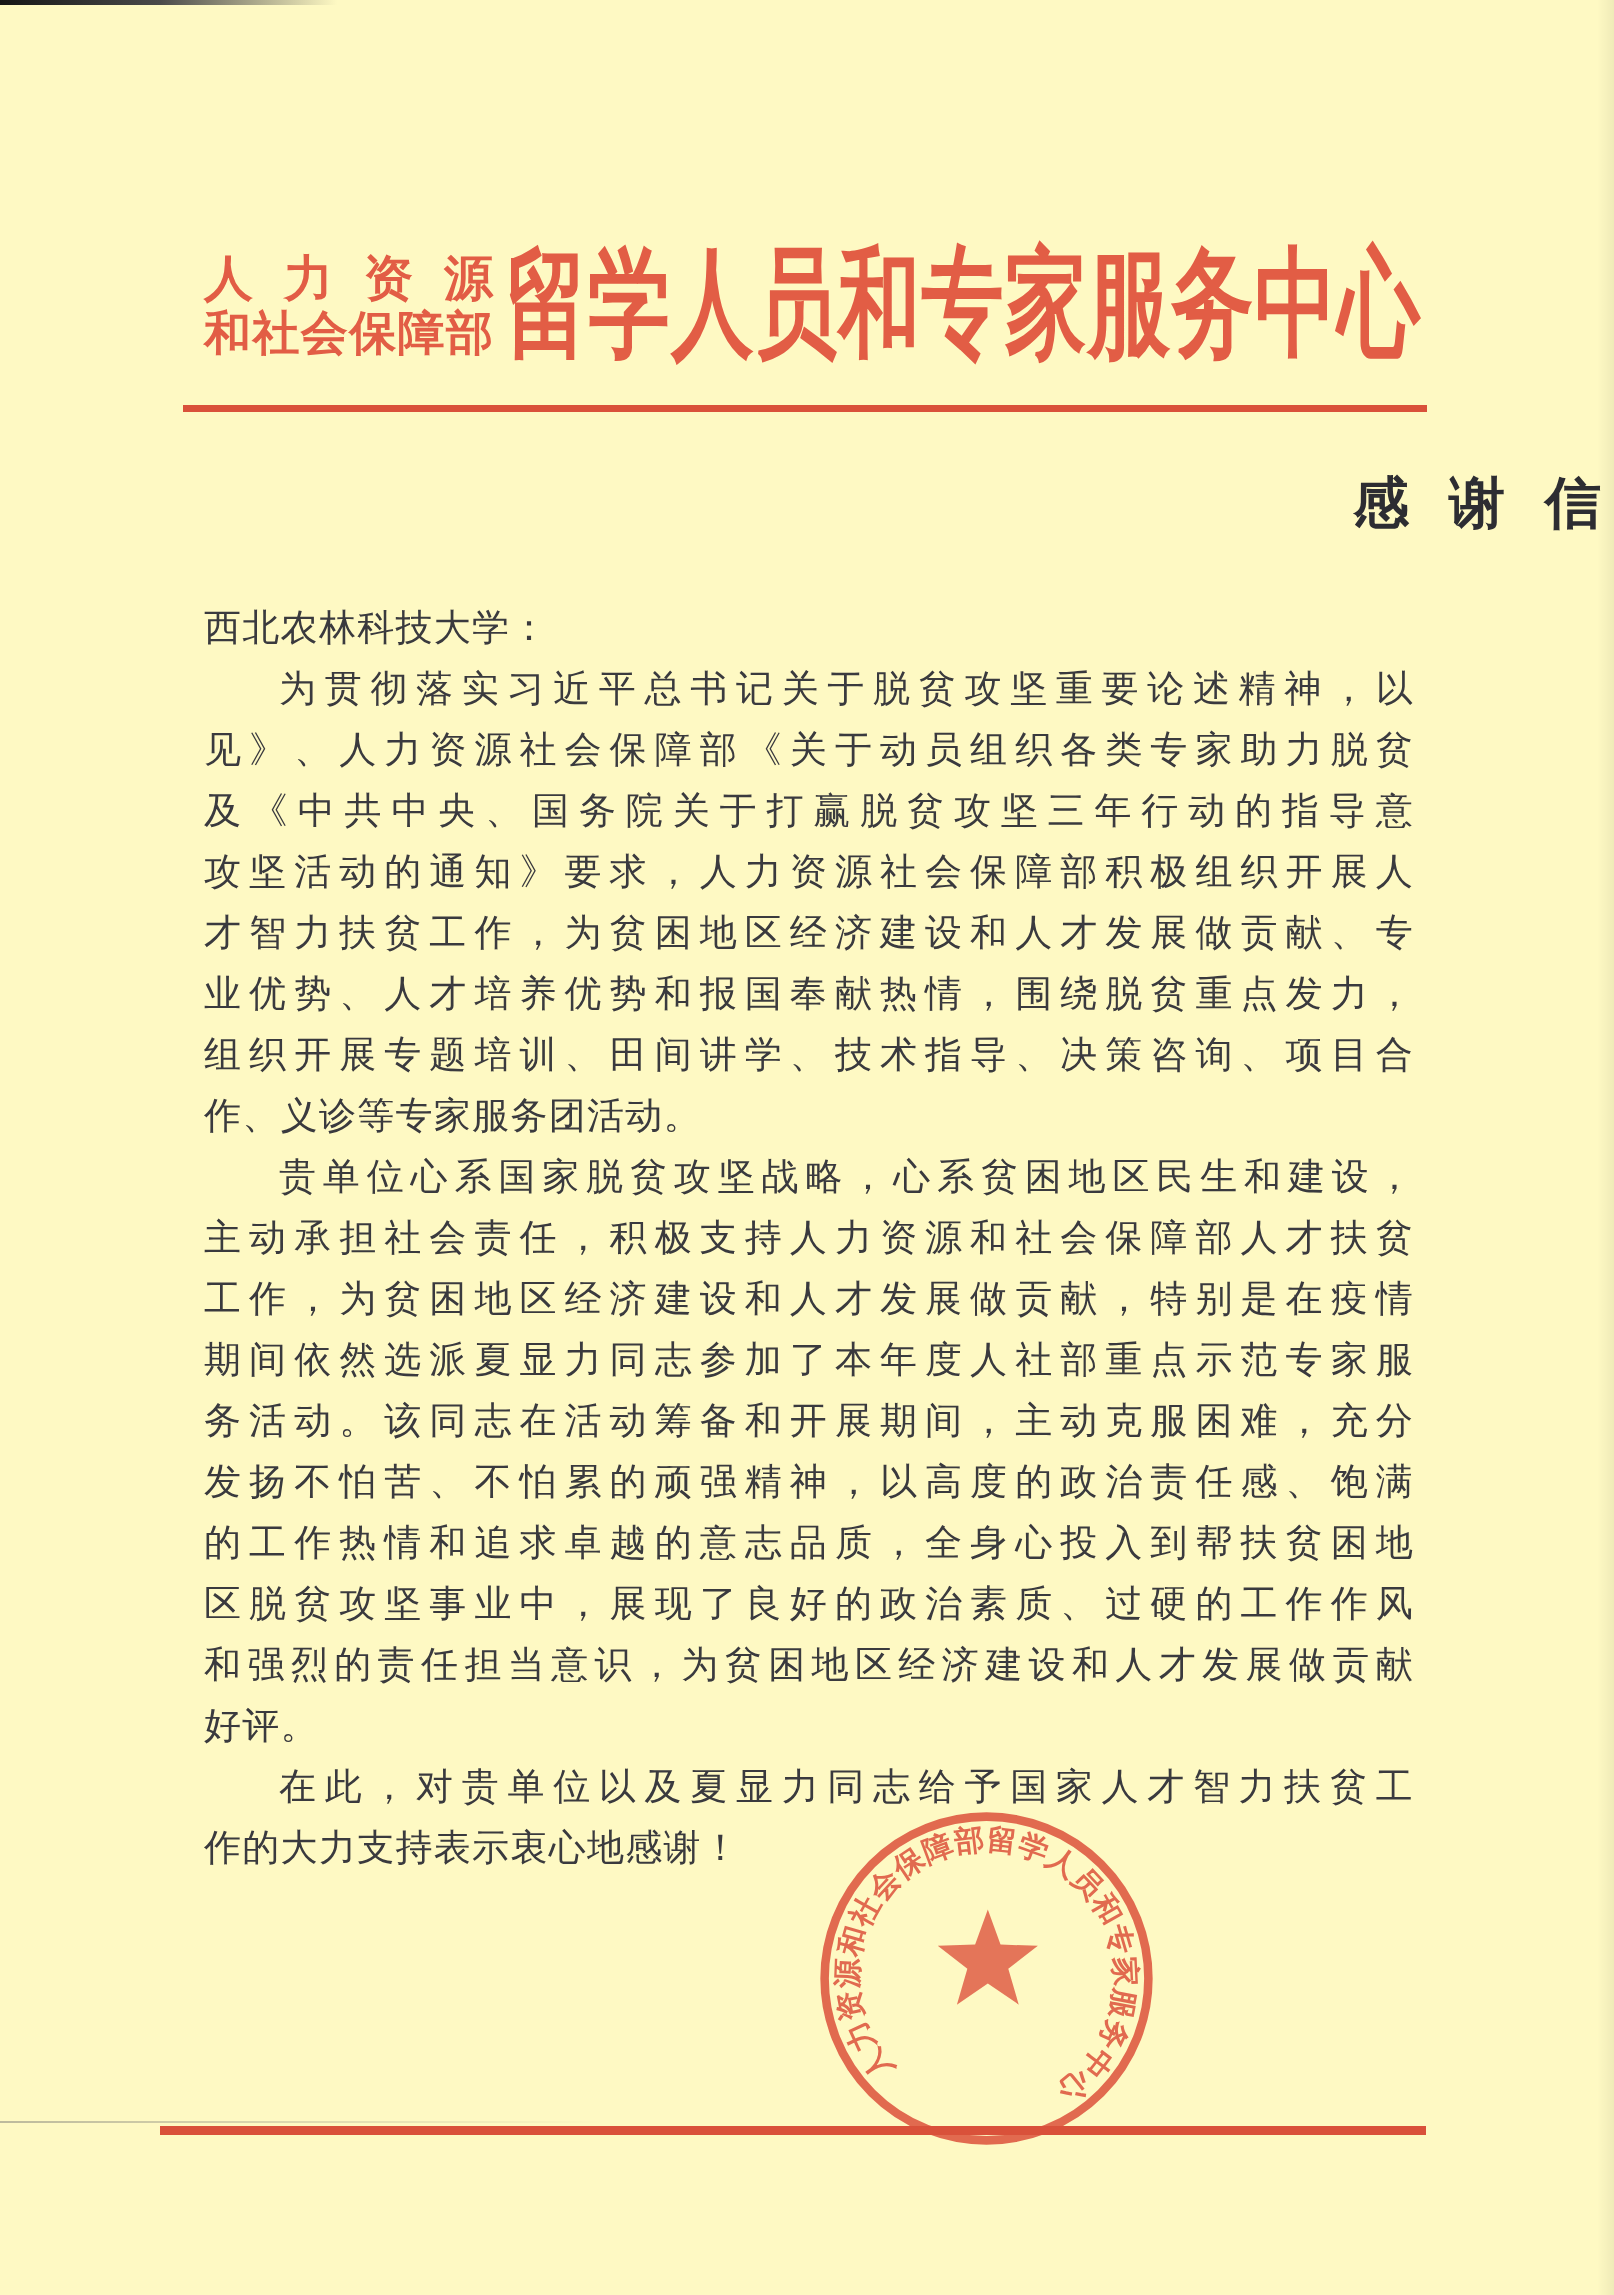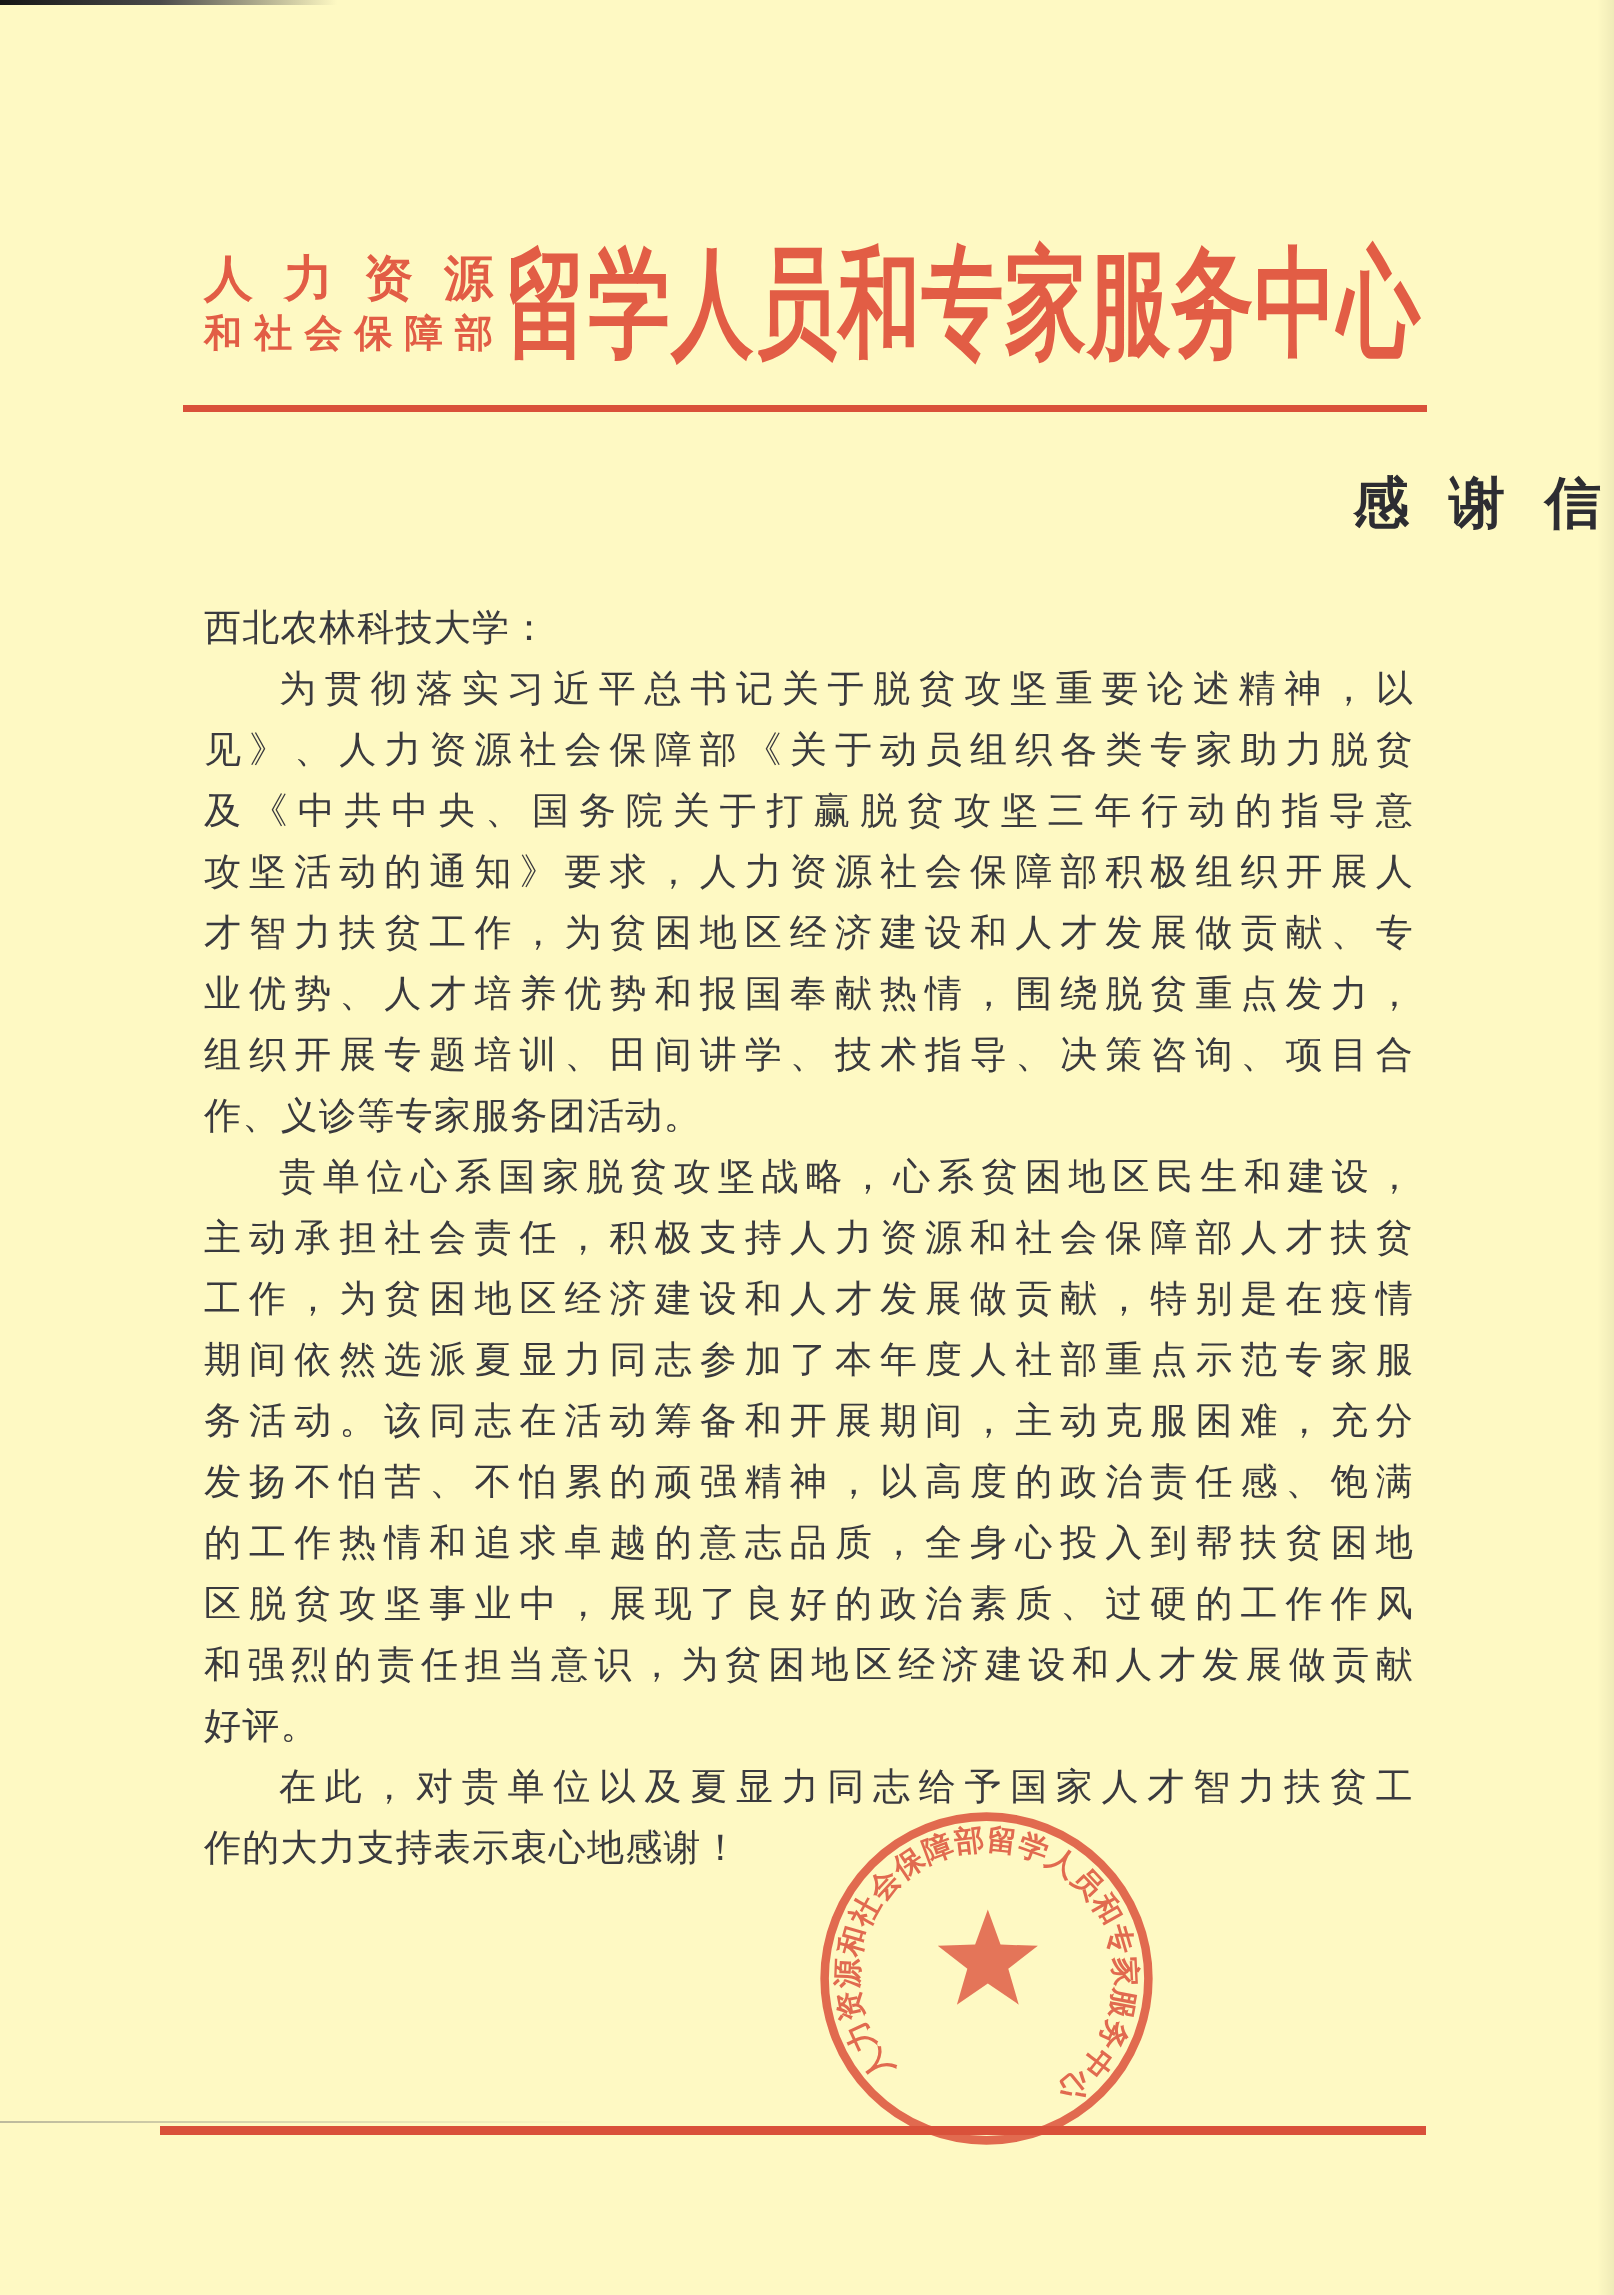--- a/index.html
+++ b/index.html
@@ -28,21 +28,21 @@
   .letterhead-small{
     position:absolute;left:204px;top:252px;width:289px;
     color:var(--letterhead_red,#e25d45);
     font-weight:700;
   }
   .letterhead-small .l1{
     font-size:49px;line-height:54px;
     text-align:justify;text-align-last:justify;
   }
   .letterhead-small .l2{
-    font-size:38px;line-height:55px;
+    font-size:47px;line-height:55px;
     text-align:justify;text-align-last:justify;
   }
   .letterhead-large{
     position:absolute;left:505px;top:242px;width:914px;height:126px;
     display:flex;align-items:center;
     color:var(--letterhead_red,#e25d45);
     font-size:82px;font-weight:700;letter-spacing:1.3px;
     transform:scaleY(1.45);transform-origin:center center;
     white-space:nowrap;
   }

